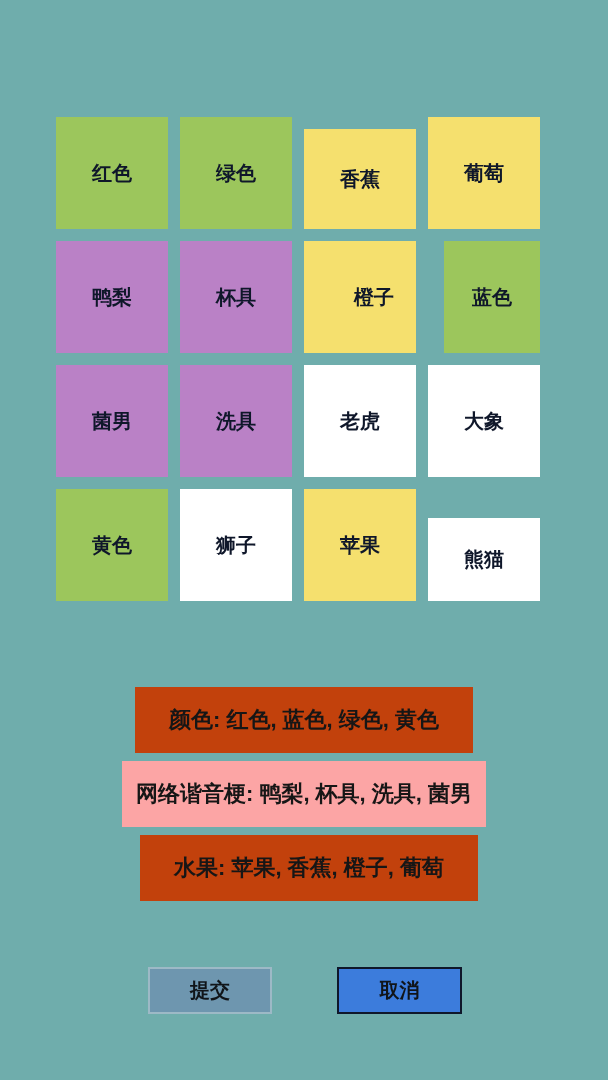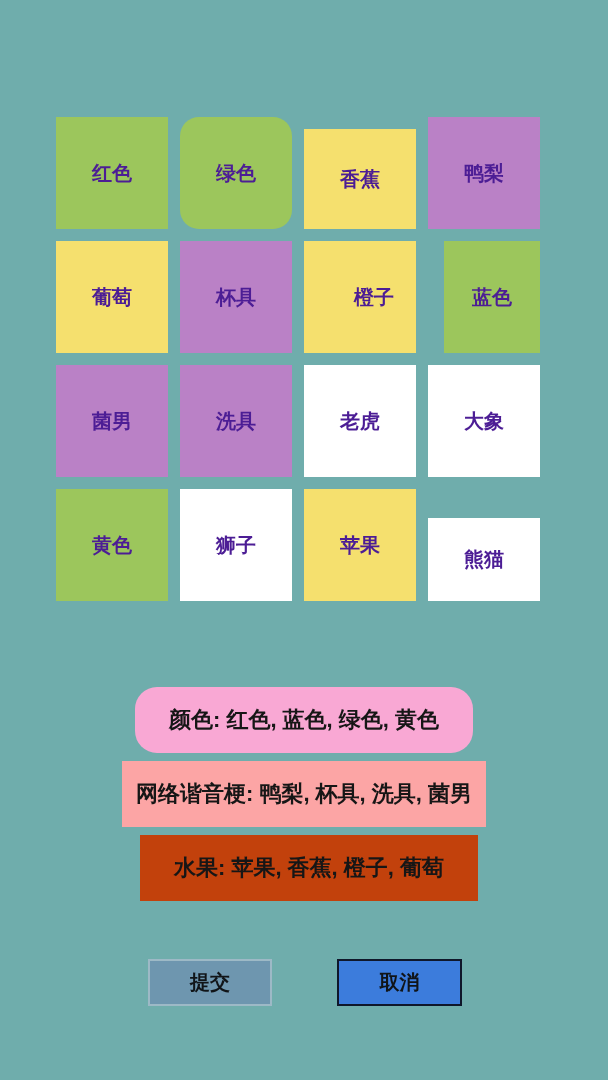--- a/index.html
+++ b/index.html
@@ -24,21 +24,21 @@
     column-gap: 12px;
     row-gap: 12px;
   }
 
   .tile {
     display: flex;
     align-items: center;
     justify-content: center;
     font-size: 20px;
     font-weight: bold;
-    color: #4c1d95;
+    color: #0f172a;
     cursor: pointer;
     user-select: none;
   }
 
   .banners {
     position: absolute;
     left: 0;
     top: 687px;
     width: 608px;
     display: flex;
@@ -63,21 +63,21 @@
   .action-bar {
     position: absolute;
     left: 0;
     top: 951px;
     width: 608px;
     height: 47px;
   }
 
   .btn {
     position: absolute;
-    top: 8px;
+    top: 16px;
     height: 47px;
     font-family: inherit;
     font-size: 20px;
     font-weight: bold;
     color: #101418;
     cursor: pointer;
   }
 
   .btn-submit {
     left: 148px;
@@ -90,38 +90,38 @@
     width: 125px;
     border: 2px solid #0f172a;
   }
 </style>
 </head>
 <body>
 
 <div class="screen" style="background: rgb(111, 173, 172);">
   <div class="grid" id="grid">
       <div class="tile" style="background: rgb(156, 198, 92);">红色</div>
-      <div class="tile" style="background: rgb(156, 198, 92); border-radius: 19px;">绿色</div>
+      <div class="tile" style="background: rgb(156, 198, 92);">绿色</div>
       <div class="tile" style="background: rgb(245, 224, 110); margin-top: 12px;">香蕉</div>
+      <div class="tile" style="background: rgb(245, 224, 110);">葡萄</div>
       <div class="tile" style="background: rgb(186, 129, 198);">鸭梨</div>
-      <div class="tile" style="background: rgb(245, 224, 110);">葡萄</div>
       <div class="tile" style="background: rgb(186, 129, 198); text-align: center;">杯具</div>
       <div class="tile" style="background: rgb(245, 224, 110); padding-left: 28px;">橙子</div>
       <div class="tile" style="background: rgb(156, 198, 92); margin-left: 16px;">蓝色</div>
       <div class="tile" style="background: rgb(186, 129, 198);">菌男</div>
       <div class="tile" style="background: rgb(186, 129, 198);">洗具</div>
       <div class="tile" style="background: rgb(255, 255, 255);">老虎</div>
       <div class="tile" style="background: rgb(255, 255, 255);">大象</div>
       <div class="tile" style="background: rgb(156, 198, 92);">黄色</div>
       <div class="tile" style="background: rgb(255, 255, 255);">狮子</div>
       <div class="tile" style="background: rgb(245, 224, 110);">苹果</div>
       <div class="tile" style="background: rgb(255, 255, 255); margin-top: 29px;">熊猫</div>
     </div>
   <div class="banners" id="banners">
-      <div class="banner" style="background: #f9a8d4; border-radius: 22px;">颜色: 红色, 蓝色, 绿色, 黄色</div>
+      <div class="banner" style="background: #c2410c;">颜色: 红色, 蓝色, 绿色, 黄色</div>
       <div class="banner" style="background: #fca5a5;">网络谐音梗: 鸭梨, 杯具, 洗具, 菌男</div>
       <div class="banner" style="background: #c2410c; margin-left: 10px;">水果: 苹果, 香蕉, 橙子, 葡萄</div>
     </div>
   <div class="action-bar">
     <button class="btn btn-submit" style="background: rgb(110, 150, 175);">提交</button>
     <button class="btn btn-cancel" style="background: rgb(60, 124, 220);">取消</button>
   </div>
 </div>
 
 </body></html>

